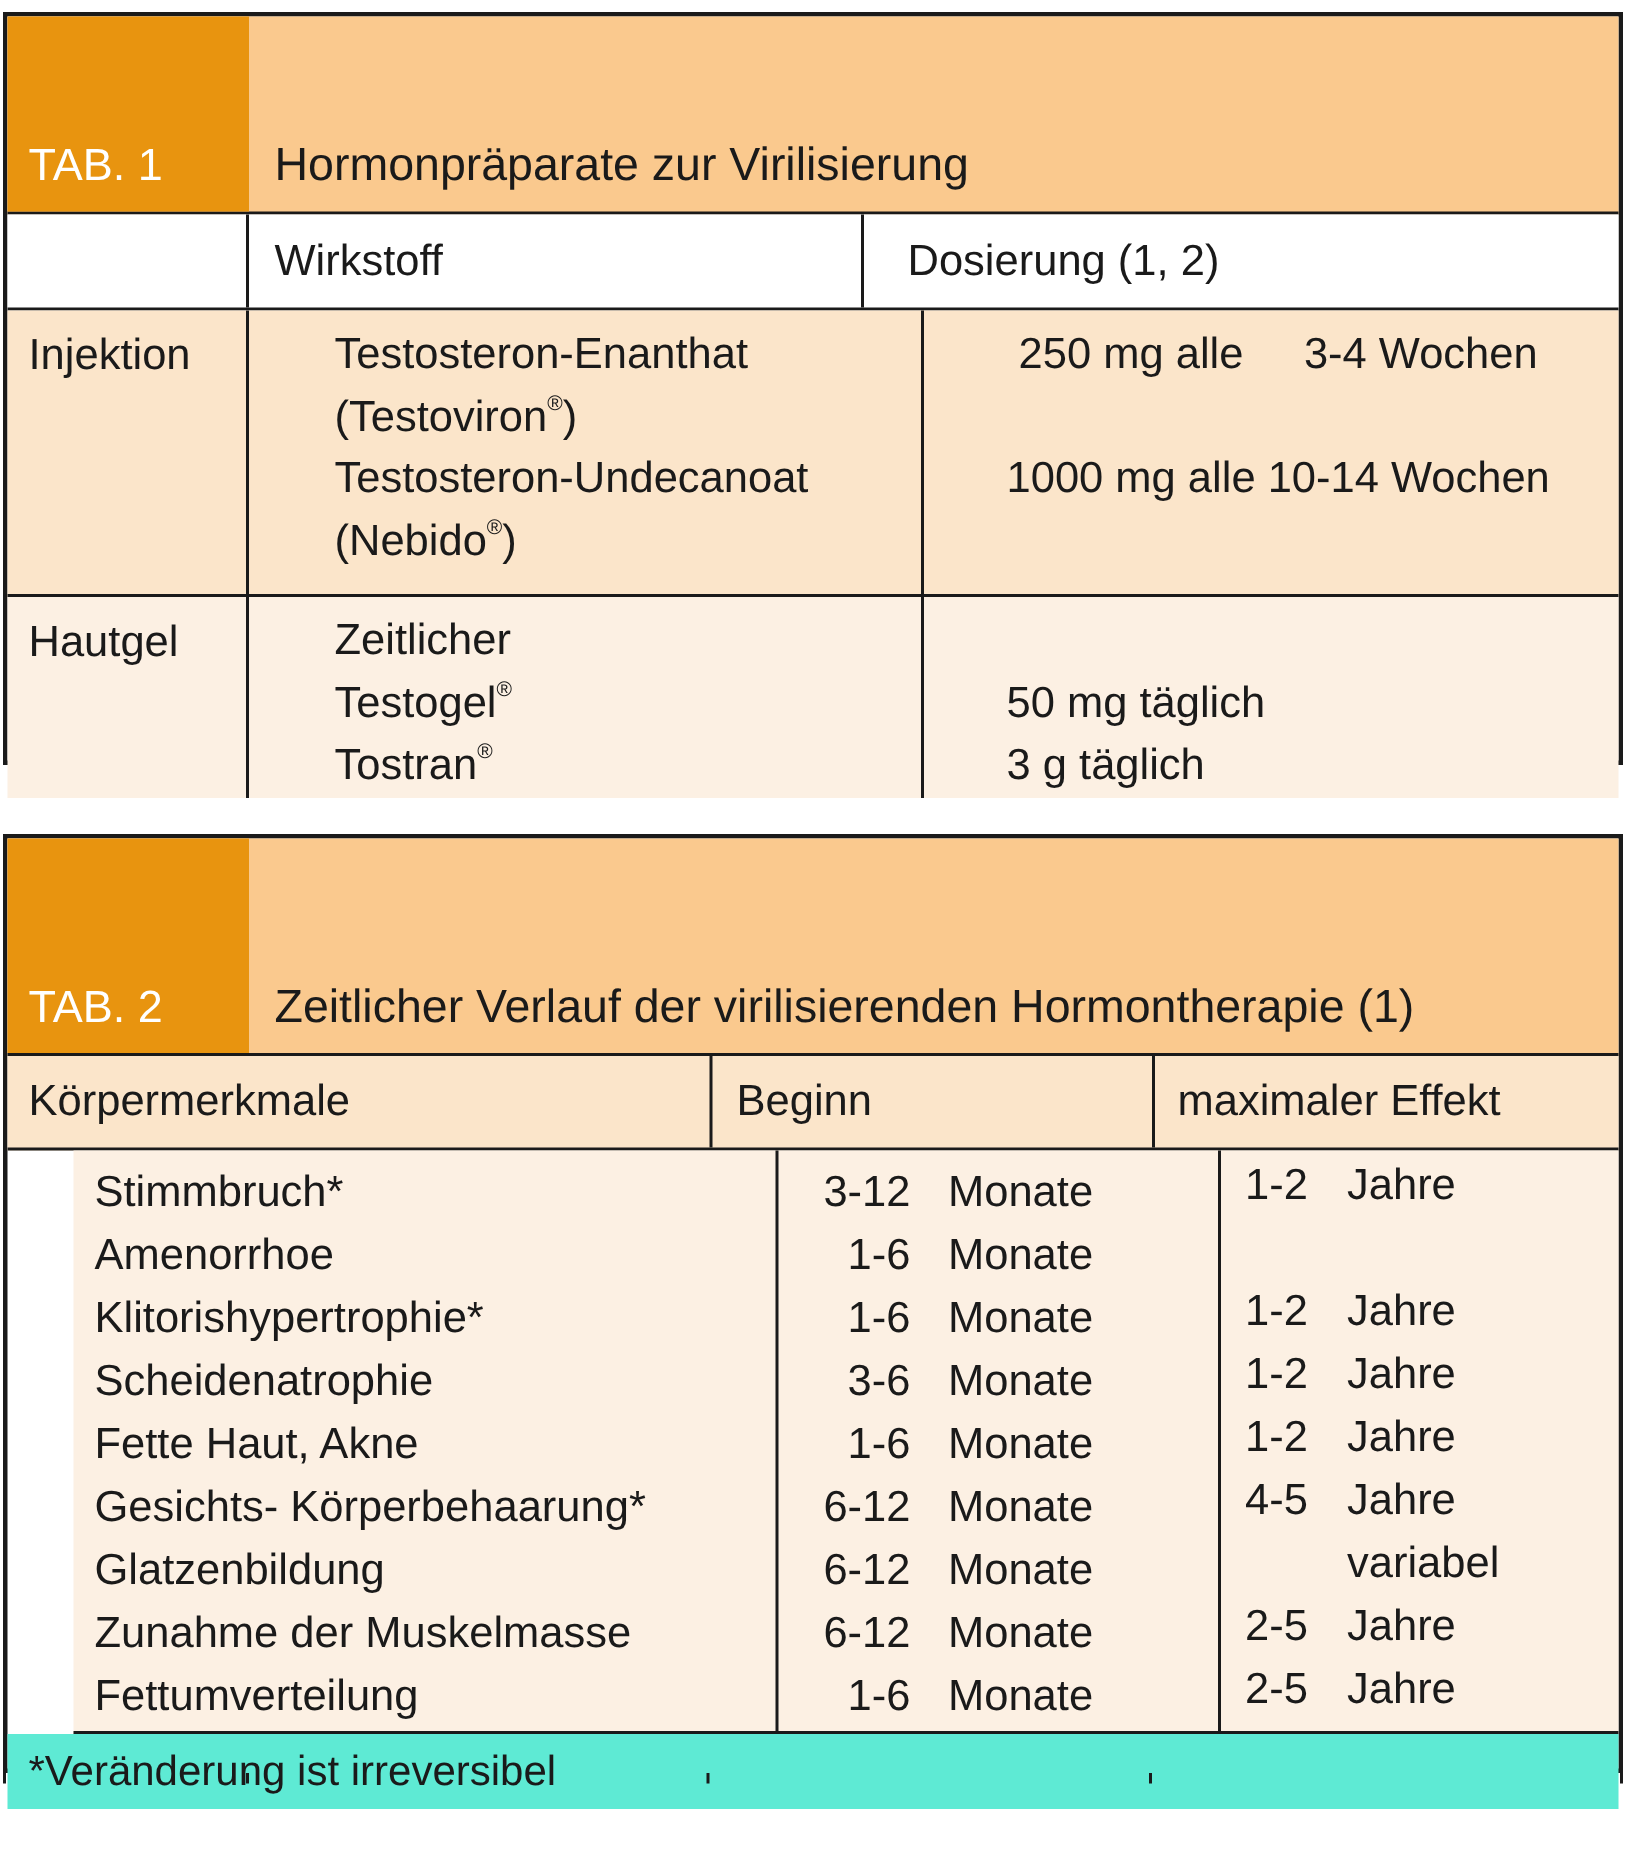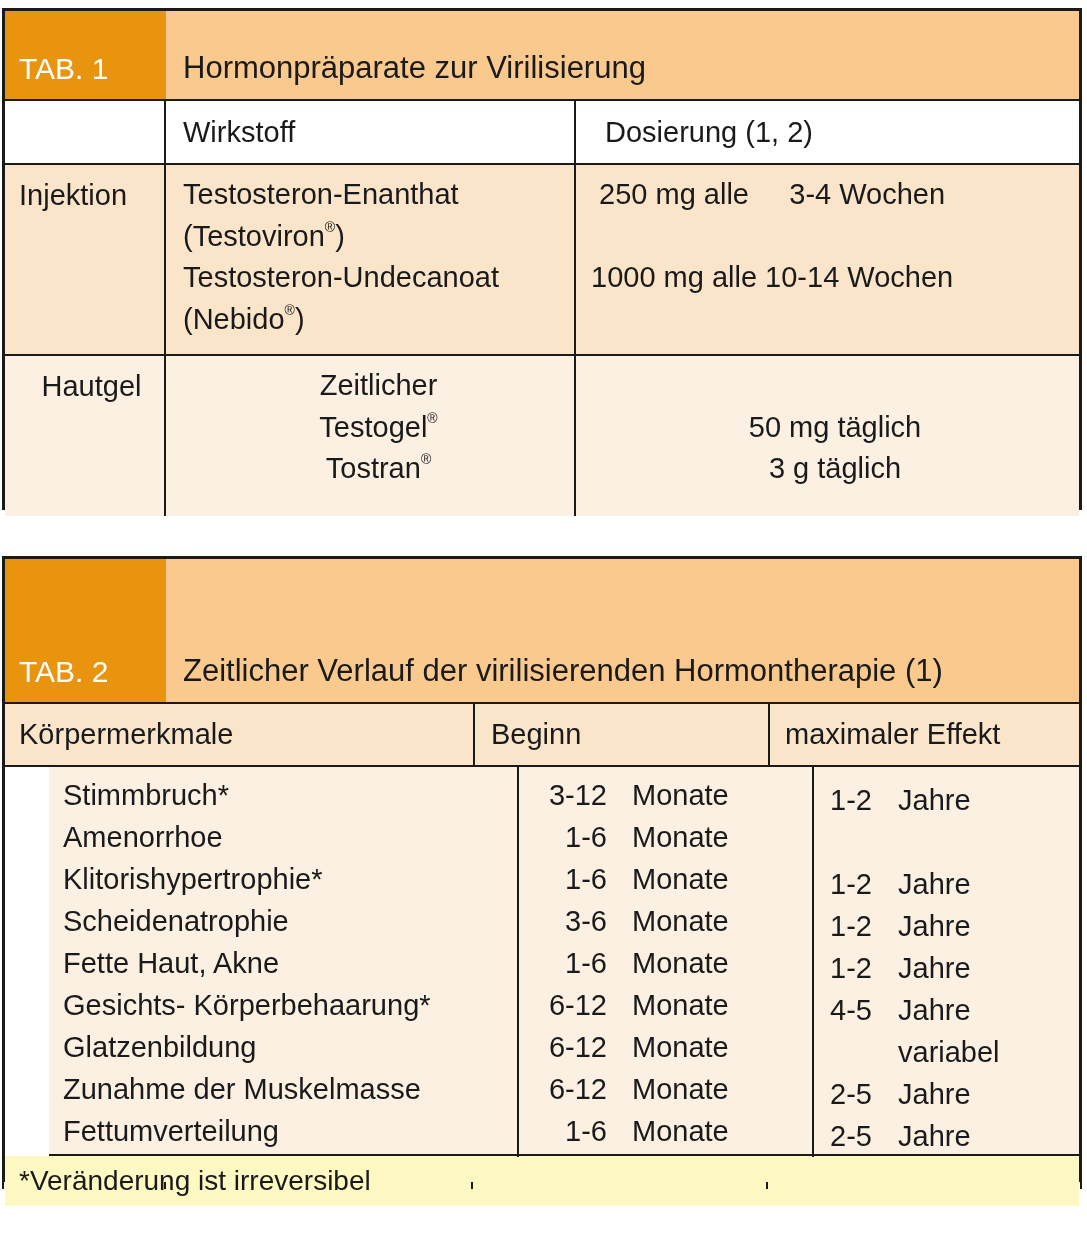--- a/index.html
+++ b/index.html
@@ -15,21 +15,21 @@
 
   .tbl {
     position: absolute; left: 2px; width: 1080px;
     border: 3px solid #1a1a1a; background: #fff;
   }
   #table1 { top: 8px;   height: 502px; }
   #table2 { top: 556px; height: 626px; }
 
   
   .title-row { display: flex; border-bottom: 2px solid #1a1a1a; }
-  #table1 .title-row { height: 90px; }
+  #table1 .title-row { height: 132px; }
   #table2 .title-row { height: 145px; }
   .tab-cell {
     width: 161px; flex: 0 0 161px;
     color: #ffffff; font-size: 30px;
     display: flex; align-items: flex-end;
     padding: 0 0 13px 14px;
   }
   .title-cell {
     flex: 1 1 auto; font-size: 31px;
     display: flex; align-items: flex-end;
@@ -37,48 +37,48 @@
     white-space: nowrap;
   }
 
   
   .t1-grid { display: grid; grid-template-columns: 161px 410px 1fr; }
   .t1-grid > .c1, .t1-grid > .c2 { border-right: 2px solid #1a1a1a; }
   #t1-head { height: 64px; background: #ffffff; border-bottom: 2px solid #1a1a1a; font-size: 29px; }
   #t1-head > div { display: flex; align-items: center; }
   #t1-head .c2 { padding-left: 17px; }
   #t1-head .c3 { padding-left: 29px; }
-  .t1-row { font-size: 29px; }
+  .t1-row { font-size: 29px; gap: 40px; }
   #t1-row-injektion { height: 191px; border-bottom: 2px solid #1a1a1a; }
-  #t1-row-hautgel   { height: 160px; text-align: center; }
+  #t1-row-hautgel   { height: 134px; }
   .t1-row .c1 { padding: 9px 0 0 14px; line-height: 42px; }
   .t1-row .c2 { padding: 9px 0 0 17px; }
   .t1-row .c3 { padding: 9px 0 0 15px; }
   .line { line-height: 41.5px; min-height: 41.5px; white-space: pre; }
   sup.reg { font-size: 14px; line-height: 0; vertical-align: 14px; letter-spacing: 0; }
 
   
   .t2-grid { display: grid; grid-template-columns: 470px 295px 1fr; }
   .t2-grid > .c1, .t2-grid > .c2 { border-right: 2px solid #1a1a1a; }
   #t2-head { height: 63px; border-bottom: 2px solid #1a1a1a; font-size: 29px; }
   #t2-head > div { display: flex; align-items: center; }
   #t2-head .c1 { padding-left: 14px; }
   #t2-head .c2 { padding-left: 16px; }
   #t2-head .c3 { padding-left: 15px; }
   #t2-body { height: 389px; border-bottom: 2px solid #1a1a1a; margin-left: 44px; }
   #t2-body .c1, #t2-body .c2 { border-right: 2px solid #1a1a1a; height: 100%; }
   #t2-body .c1 { padding: 7px 0 0 14px; }
   #t2-body .c2 { padding: 7px 0 0 0; }
-  #t2-body .c3 { padding: 12px 0 0 0; }
+  #t2-body .c3 { padding: 2px 0 0 0; }
   .t2-line { line-height: 42px; min-height: 42px; font-size: 29px; white-space: nowrap; display: flex; }
   .num  { display: inline-block; text-align: right; white-space: pre; }
   .c2 .num { width: 88px; margin-right: 25px; }
   .c3 .num { width: 58px; margin-right: 26px; }
   #t2-foot {
-    height: 50px; background: #fef9c3;
+    height: 50px; background: #5eead4;
     display: flex; align-items: center;
     padding-left: 14px; font-size: 28px;
   }
 
   
   .stub { position: absolute; width: 2px; height: 7px; background: #1a1a1a; top: 1182px; }
 </style>
 </head>
 <body>
 

